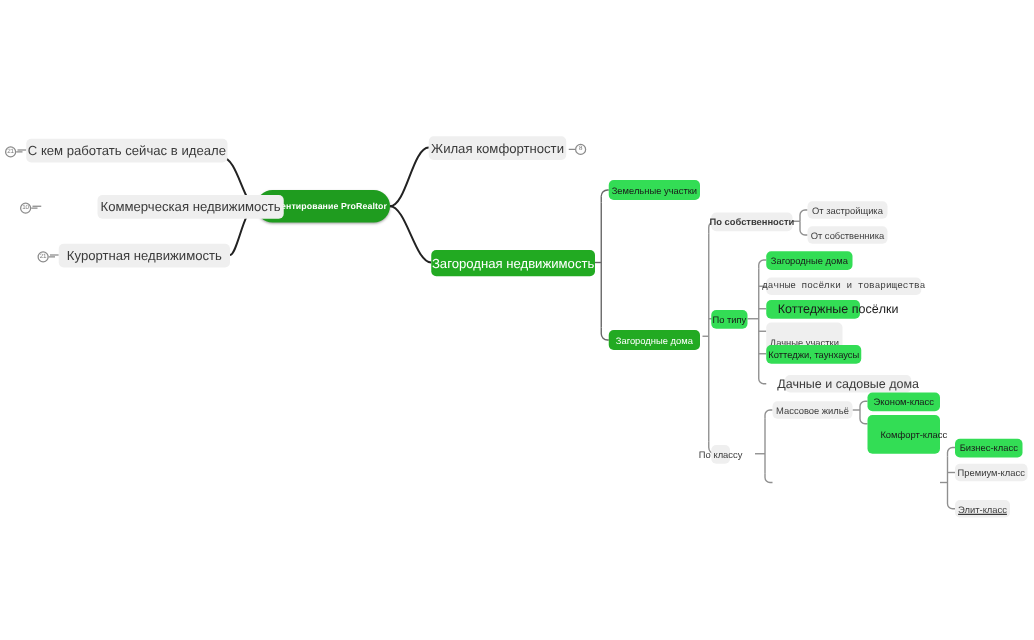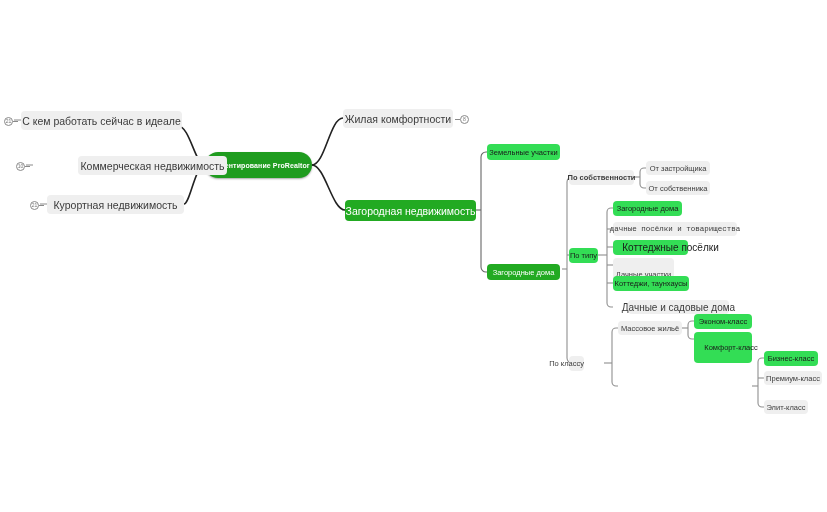--- a/index.html
+++ b/index.html
@@ -186,21 +186,21 @@
   <div class="node green-dark" style="left:487px; top:264px; width:73px; height:16px; font-size:7.5px;">
     <span>Загородные дома</span>
   </div>
 
   <div class="node plain" style="left:569px; top:170px; width:65px; height:15px; font-size:7.5px;font-weight:bold;">
     <span>По собственности</span>
   </div>
   <div class="node green-bright" style="left:569px; top:248px; width:29px; height:15px; font-size:7.5px;">
     <span>По типу</span>
   </div>
-  <div class="node plain" style="left:569px; top:356px; width:15px; height:15px; font-size:7.5px;justify-content:flex-end;">
+  <div class="node plain" style="left:569px; top:356px; width:15px; height:15px; font-size:7.5px;">
     <span>По классу</span>
   </div>
 
   <div class="node plain" style="left:646px; top:161px; width:64px; height:14px; font-size:7.5px;">
     <span>От застройщика</span>
   </div>
   <div class="node plain" style="left:646px; top:181px; width:64px; height:14px; font-size:7.5px;">
     <span>От собственника</span>
   </div>
 
@@ -233,17 +233,17 @@
   <div class="node green-bright" style="left:694px; top:332px; width:58px; height:31px; font-size:7.5px;padding-left:16px;">
     <span>Комфорт-класс</span>
   </div>
 
   <div class="node green-bright" style="left:764px; top:351px; width:54px; height:15px; font-size:7.5px;">
     <span>Бизнес-класс</span>
   </div>
   <div class="node plain" style="left:764px; top:371px; width:58px; height:14px; font-size:7.5px;">
     <span>Премиум-класс</span>
   </div>
-  <div class="node plain" style="left:764px; top:400px; width:44px; height:14px; font-size:7.5px;">
+  <div class="node plain" style="left:764px; top:400px; width:44px; height:14px; font-size:7.5px;text-decoration:underline;">
     <span>Элит-класс</span>
   </div>
 
 </div>
 
 </body></html>

